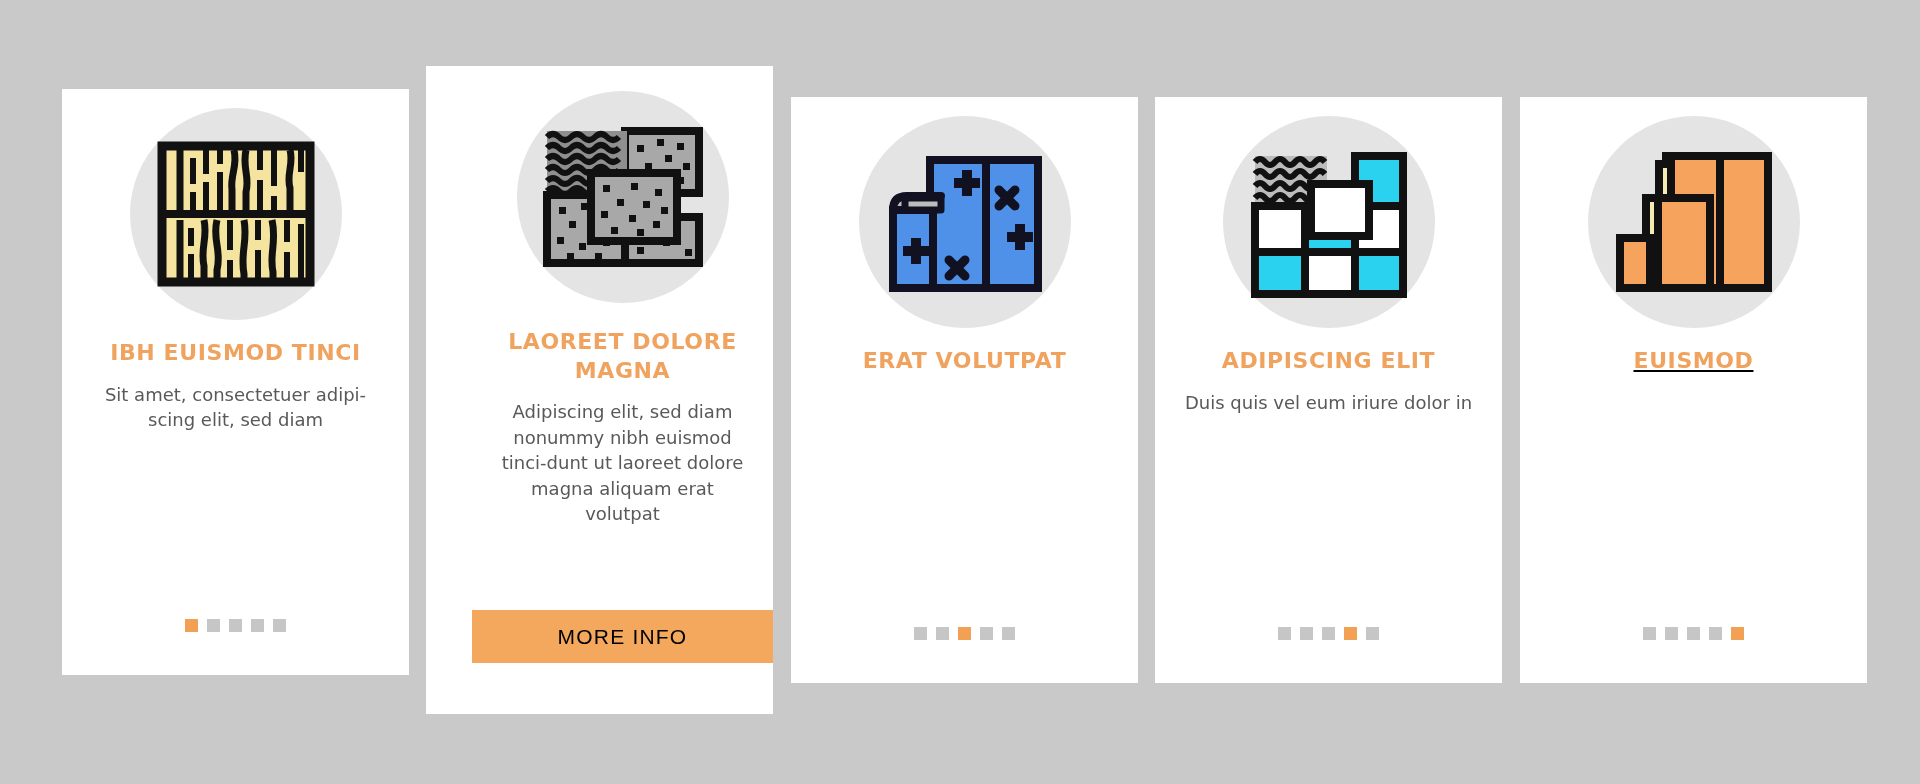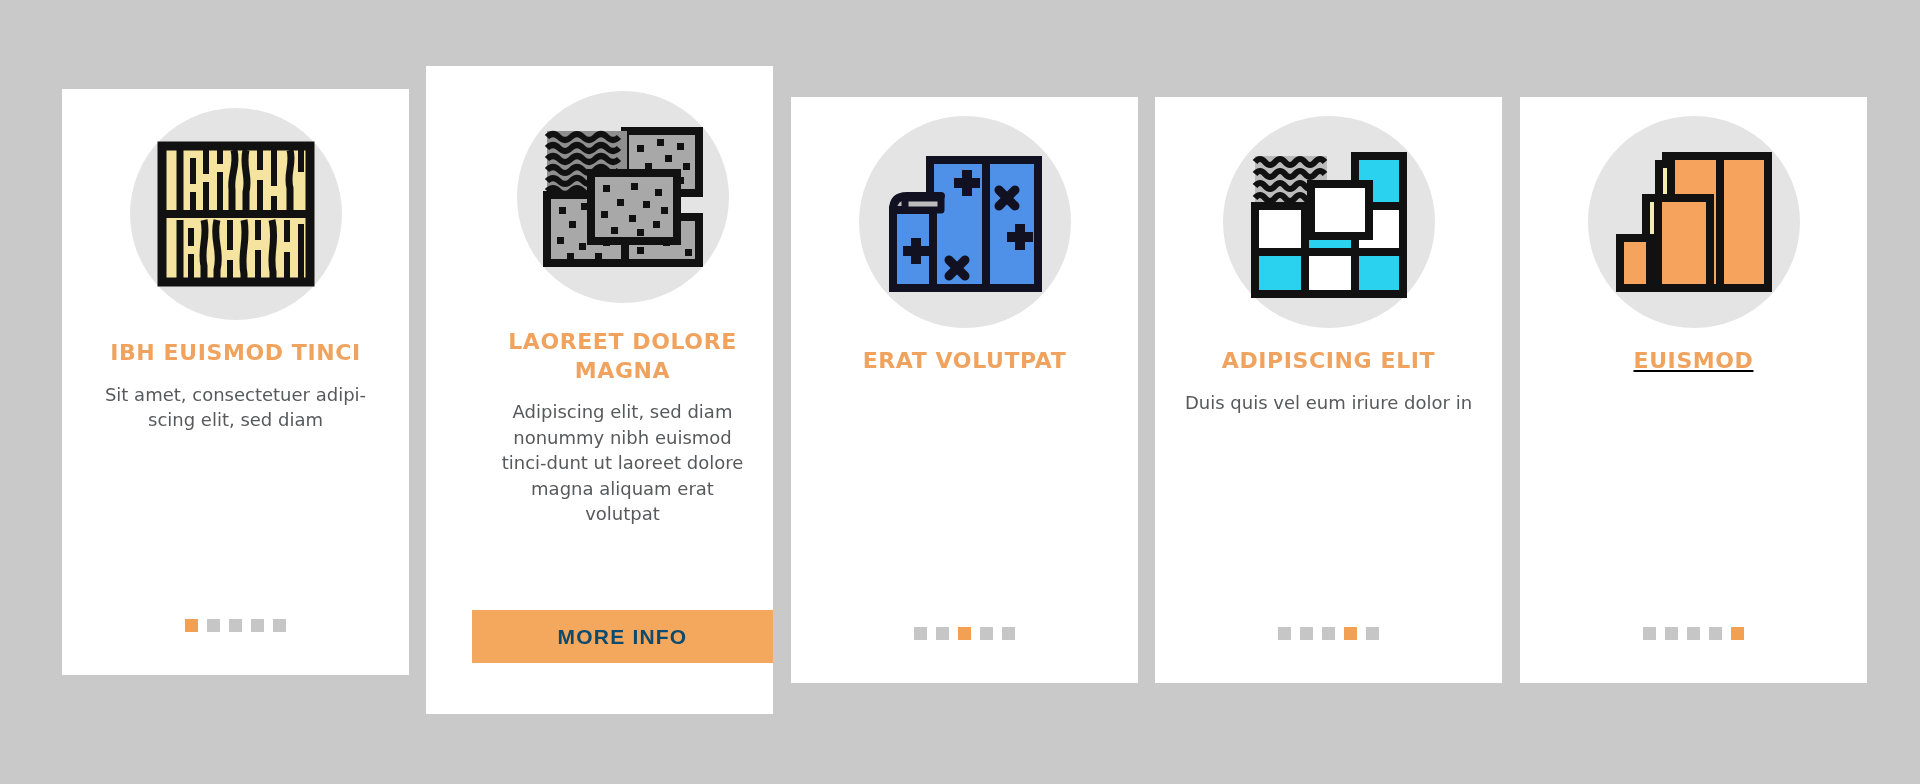--- a/index.html
+++ b/index.html
@@ -103,23 +103,23 @@
     width: 13px;
     height: 13px;
     background: #c6c6c6;
   }
   .dot.active { background: #f2a154; }
 
   .cta-button {
     width: 100%;
     height: 53px;
     background: #f4a85e;
-    color: #0c4a6e;
+    color: #000000;
     font-size: 21px;
-    font-weight: bold;
+    font-weight: normal;
     letter-spacing: 1.2px;
     display: flex;
     align-items: center;
     justify-content: center;
     flex: none;
     border: none;
     cursor: pointer;
     text-transform: uppercase;
   }
 

